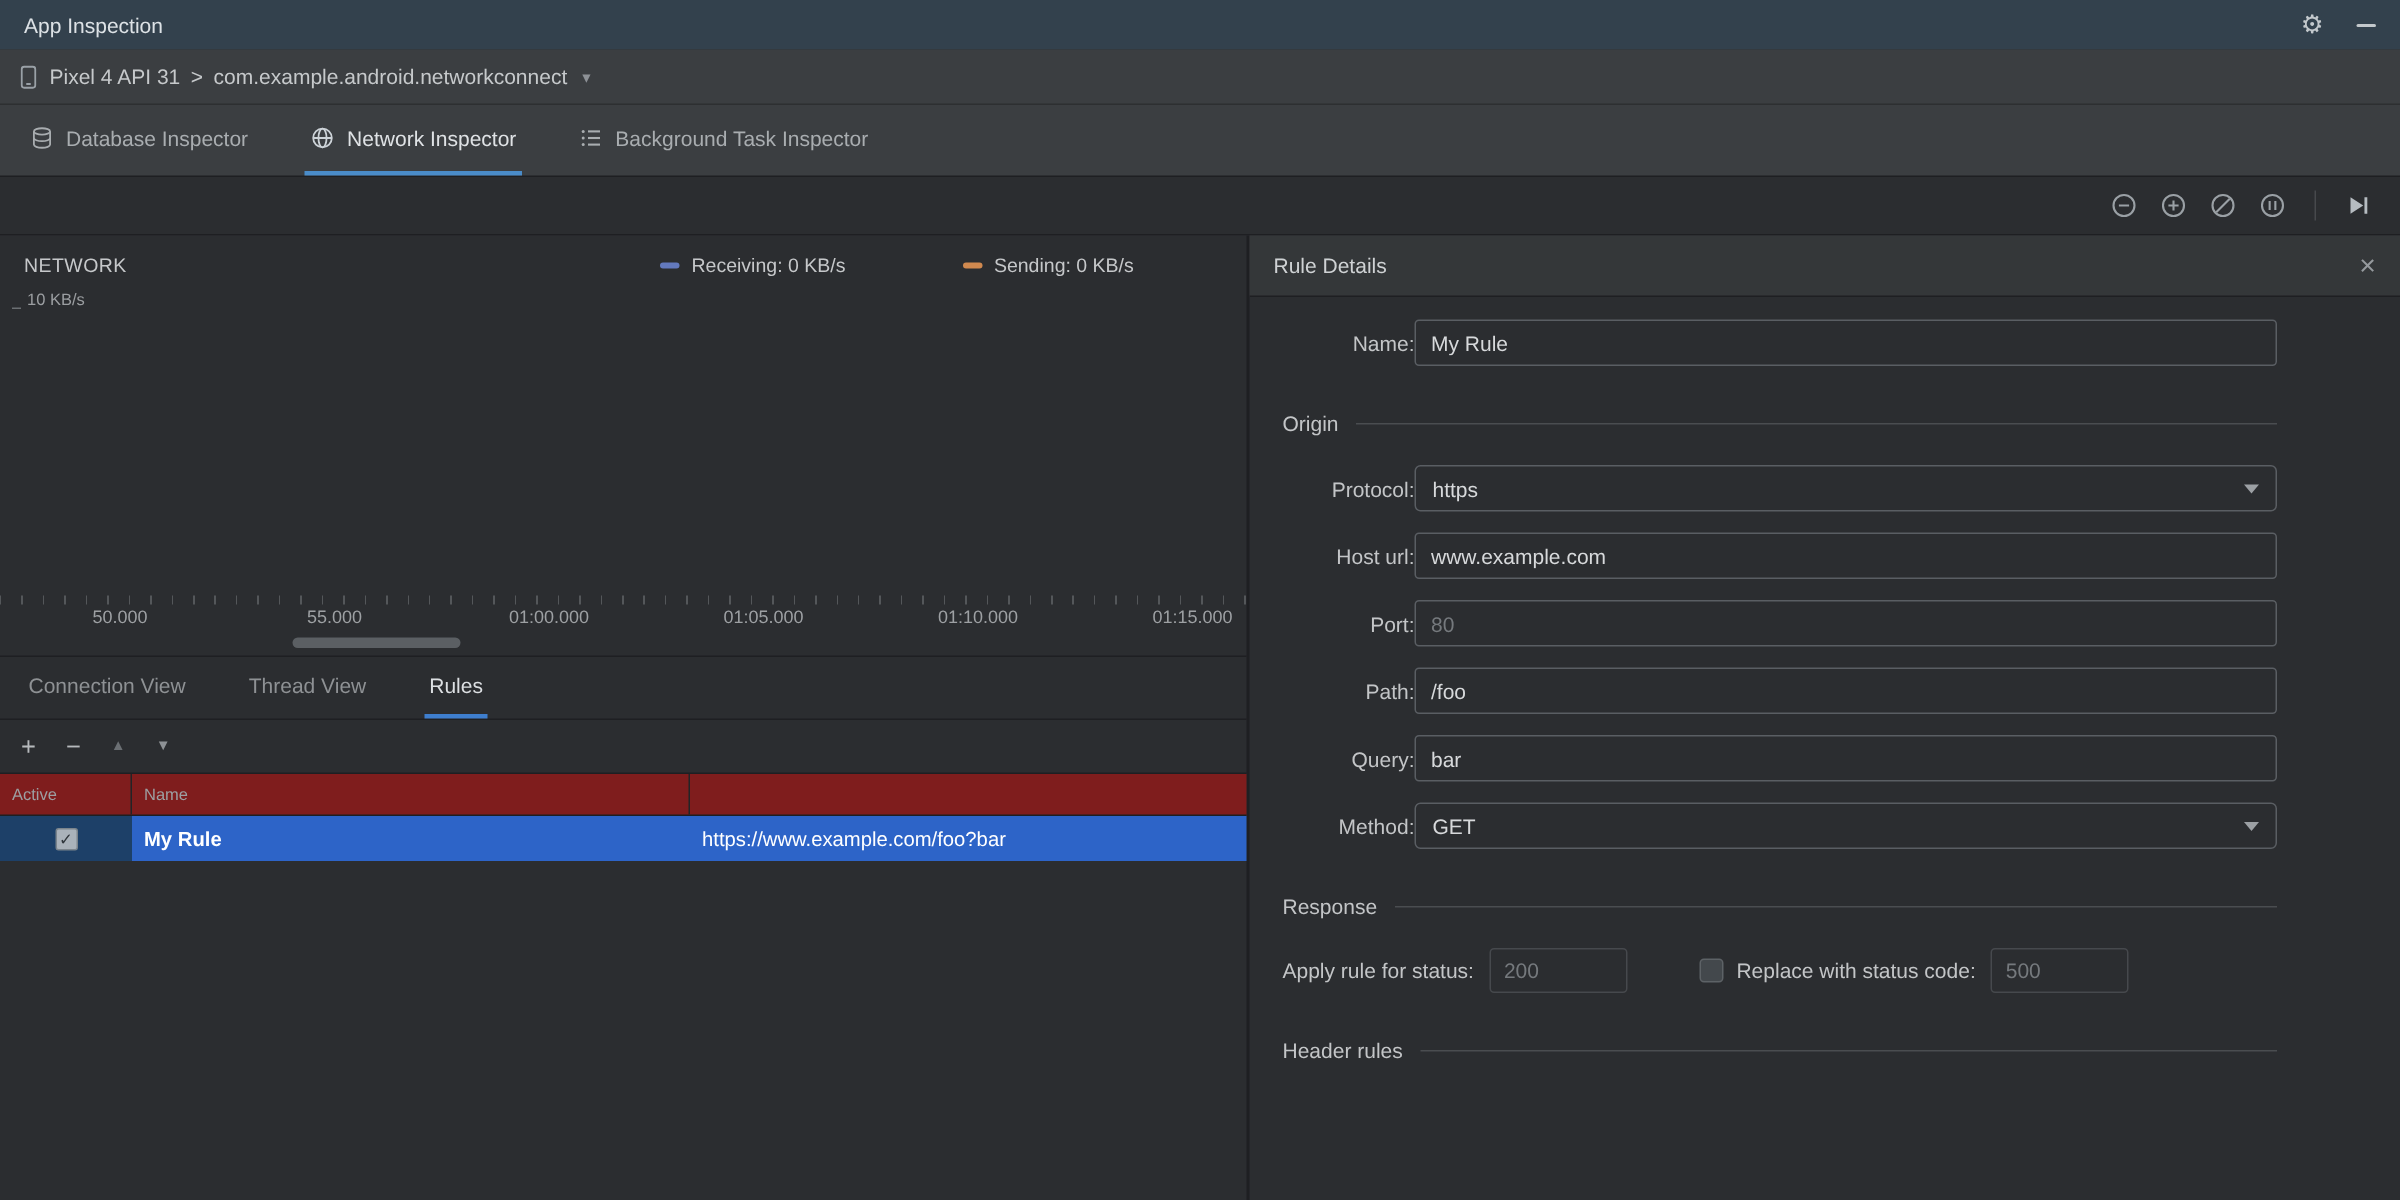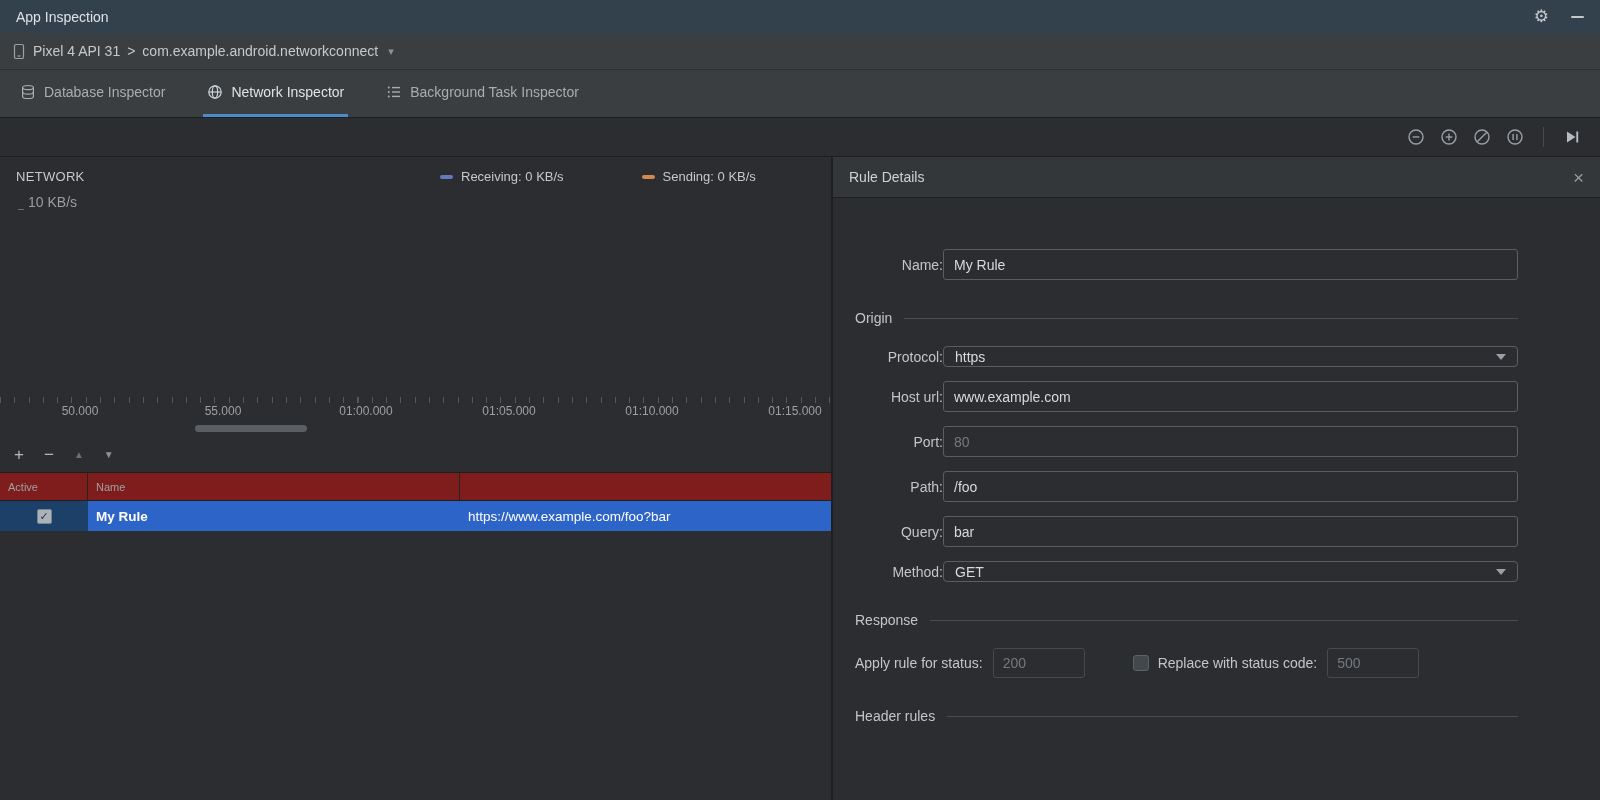--- a/index.html
+++ b/index.html
@@ -43,26 +43,26 @@
   .action-toolbar {
     height:39px; background:#2b2d30; border-bottom:1px solid #1e1f22;
     display:flex; align-items:center; justify-content:flex-end; padding:0 18px; gap:13px; flex:0 0 auto;
   }
   .tb-icon { display:inline-flex; cursor:default; }
   .tb-divider { width:1px; height:20px; background:#47494c; margin:0 5px; }
 
   
   .main { flex:1; display:flex; min-height:0; }
   .left-panel { width:832px; flex:0 0 832px; display:flex; flex-direction:column; background:#2b2d30; border-right:1px solid #1e1f22; }
-  .right-panel { flex:1; display:flex; flex-direction:column; background:#2b2d30; border-left:1px solid #1e1f22;gap:36px; }
+  .right-panel { flex:1; display:flex; flex-direction:column; background:#2b2d30; border-left:1px solid #1e1f22; }
 
   
   .chart-area { height:240px; position:relative; }
   .net-label { position:absolute; top:12px; left:16px; font-size:13px; color:#c6c8ca; letter-spacing:.3px; }
-  .y-label { position:absolute; top:37px; left:18px; font-size:14px; color:#9b9ea1; display:flex; align-items:flex-end; gap:4px; }
+  .y-label { position:absolute; top:37px; left:8px; font-size:11px; color:#9b9ea1; display:flex; align-items:flex-end; gap:4px; }
   .y-tick { width:6px; height:1px; background:#6b6f72; display:inline-block; }
   .legend { position:absolute; top:12px; left:440px; display:flex; gap:78px; }
   .legend-item { display:flex; align-items:center; gap:8px; font-size:13px; color:#c6c8ca; }
   .swatch { width:13px; height:4px; border-radius:2px; display:inline-block; }
 
   
   .timeline-axis { height:26px; position:relative; }
   .axis-ticks {
     position:absolute; top:0; left:0; right:0; height:6px;
     background:repeating-linear-gradient(90deg,#54575a 0 1px,transparent 1px 14.3px);
@@ -115,21 +115,21 @@
 
   .field-row { display:flex; align-items:center; margin-bottom:14px; }
   .field-row label { width:88px; flex:0 0 88px; font-size:14px; color:#c3c5c7;text-align:right; }
   .text-field {
     flex:1; height:31px; background:#2b2d30; border:1px solid #5a5e63; border-radius:3px;
     color:#d7d9db; font-size:14px; padding:0 10px; outline:none;
     font-family:"Liberation Sans","DejaVu Sans",sans-serif;
   }
   .text-field::placeholder { color:#75797d; }
   .dropdown {
-    flex:1; height:21px; background:#2b2d30; border:1px solid #5a5e63; border-radius:4px;
+    flex:1; height:31px; background:#2b2d30; border:1px solid #5a5e63; border-radius:4px;
     display:flex; align-items:center; justify-content:space-between; padding:0 11px;
     color:#d7d9db; font-size:14px; cursor:default;
   }
   .dd-arrow { width:0; height:0; border-left:5px solid transparent; border-right:5px solid transparent; border-top:6px solid #9ca0a4; }
 
   .section-row { display:flex; align-items:center; gap:12px; margin:30px 0 20px; }
   .section-row:first-of-type { margin-top:28px; }
   .section-label { font-size:14px; color:#c3c5c7; white-space:nowrap; }
   .section-line { flex:1; height:1px; background:#4a4d50; }
 
@@ -265,20 +265,25 @@
         <span class="tick-label" style="left:223px">55.000</span>
         <span class="tick-label" style="left:366px">01:00.000</span>
         <span class="tick-label" style="left:509px">01:05.000</span>
         <span class="tick-label" style="left:652px">01:10.000</span>
         <span class="tick-label" style="left:795px">01:15.000</span>
       </div>
       <div class="h-scroll">
         <div class="scroll-thumb"></div>
       </div>
 
+      <div class="view-tabs">
+        <span class="vtab">Connection View</span>
+        <span class="vtab">Thread View</span>
+        <span class="vtab active">Rules</span>
+      </div>
 
       <div class="rules-toolbar">
         <span class="rt-btn">+</span>
         <span class="rt-btn">−</span>
         <span class="rt-tri up">▲</span>
         <span class="rt-tri down">▼</span>
       </div>
 
       <div class="table-header">
         <div class="th active-col">Active</div>

